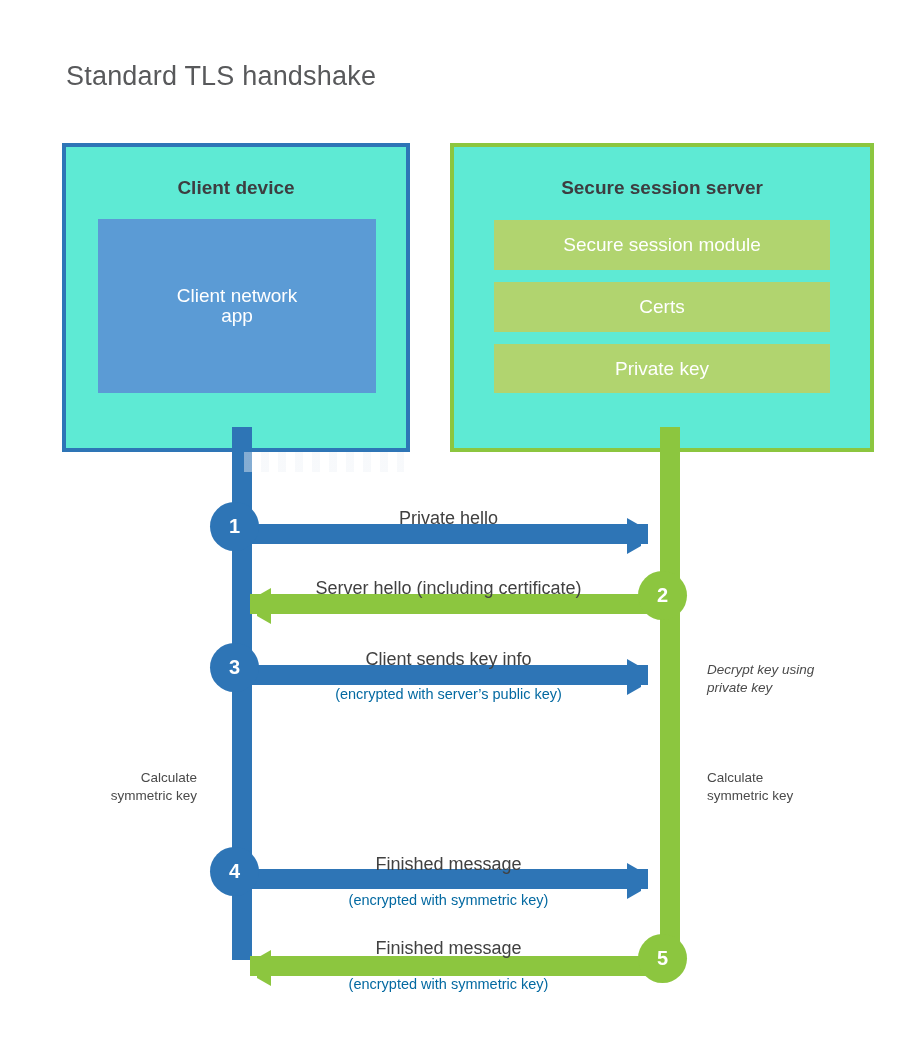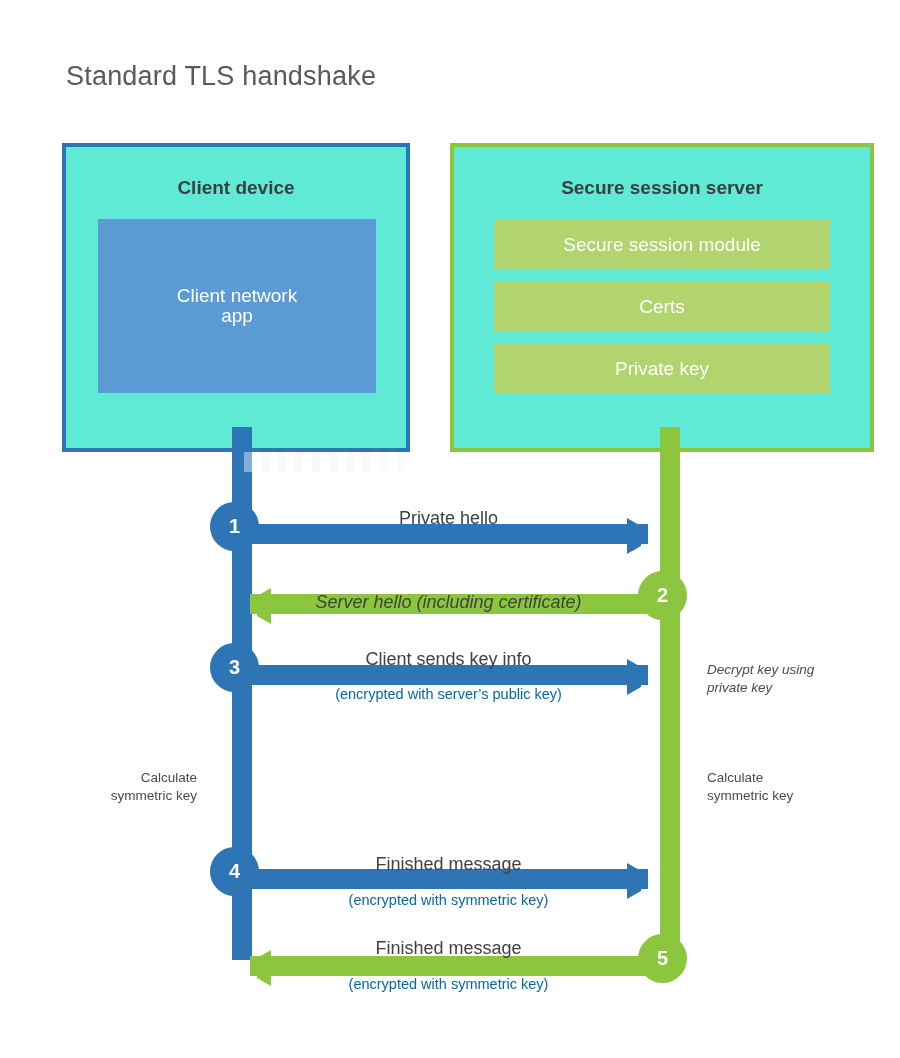--- a/index.html
+++ b/index.html
@@ -64,21 +64,21 @@
   .circle.c2{left:618px;top:551px;}
   .circle.c3{left:190px;top:623px;}
   .circle.c4{left:190px;top:827px;}
   .circle.c5{left:618px;top:914px;}
 
   
   .lbl{position:absolute;left:215px;width:427px;text-align:center;font-size:18px;
     color:#414141;}
   .sub{position:absolute;left:215px;width:427px;text-align:center;font-size:14.5px;
     color:#0369a1;}
-  .lbl.l1{top:478px;} .lbl.l2{top:562px;font-style:italic;}
+  .lbl.l1{top:478px;} .lbl.l2{top:548px;}
   .lbl.l3{top:619px;} .sub.s3{top:656px;}
   .lbl.l4{top:824px;} .sub.s4{top:862px;}
   .lbl.l5{top:908px;} .sub.s5{top:946px;}
 
   
   .note{position:absolute;font-size:13.5px;line-height:17.5px;color:var(--text-note);
     white-space:pre-line;}
   .note.left-calc{right:713px;top:739px;text-align:right;width:160px;}
   .note.decrypt{left:677px;top:631px;width:180px;font-style:italic;}
   .note.right-calc{left:677px;top:739px;width:180px;}

